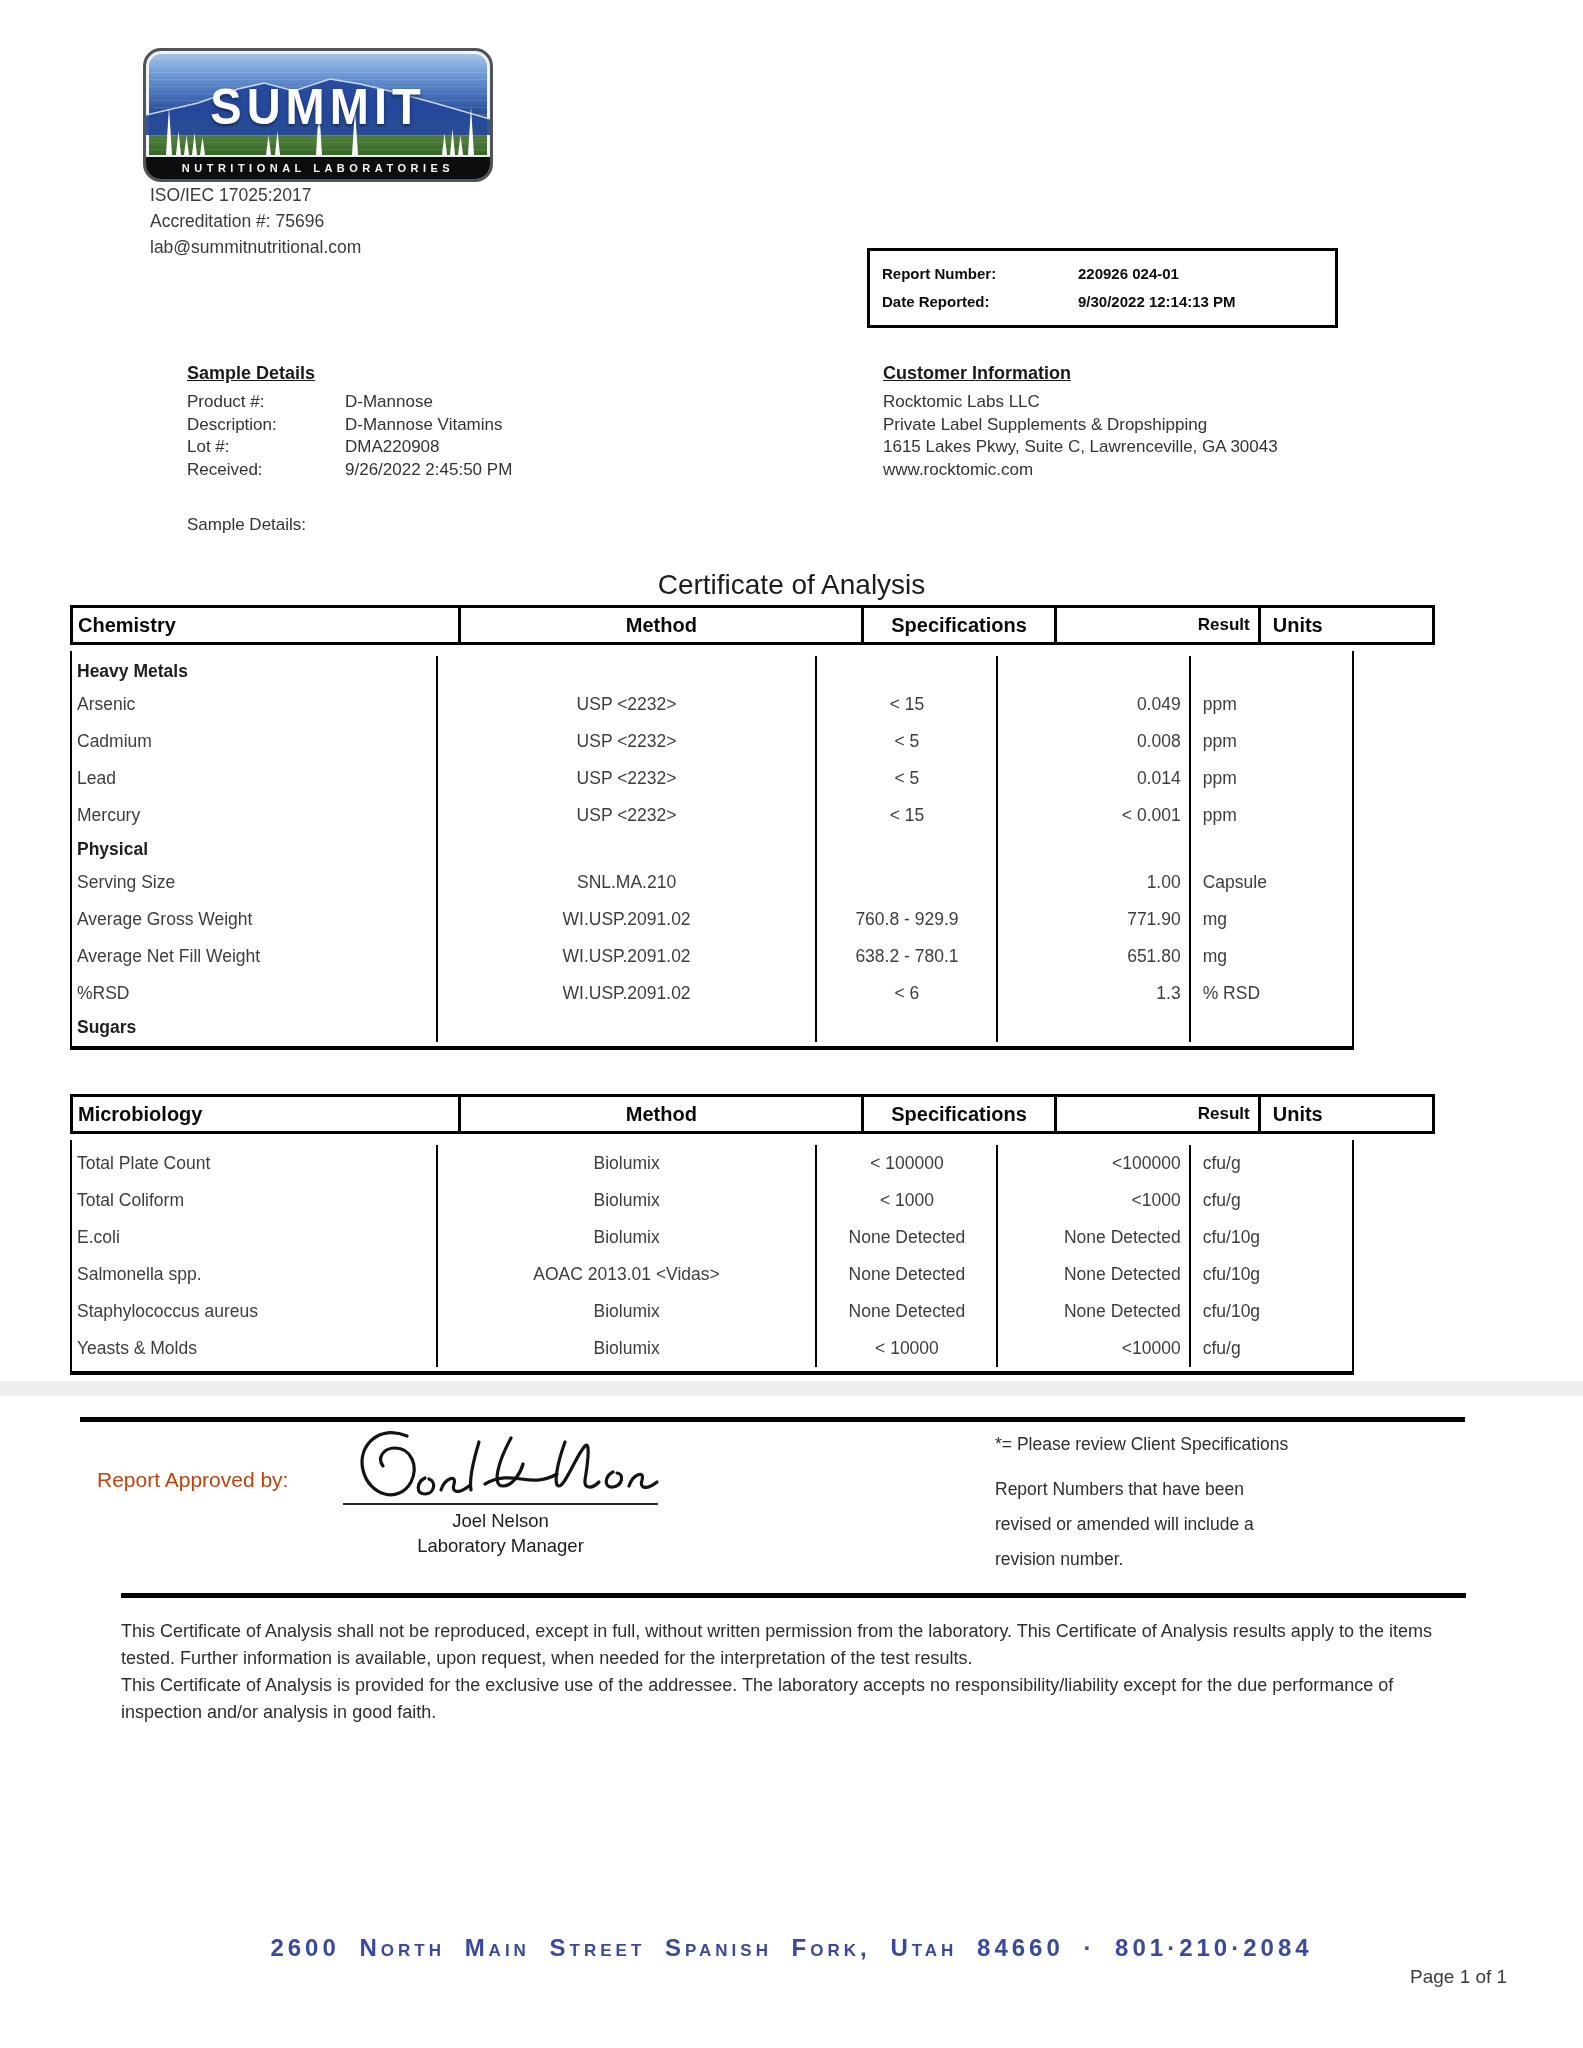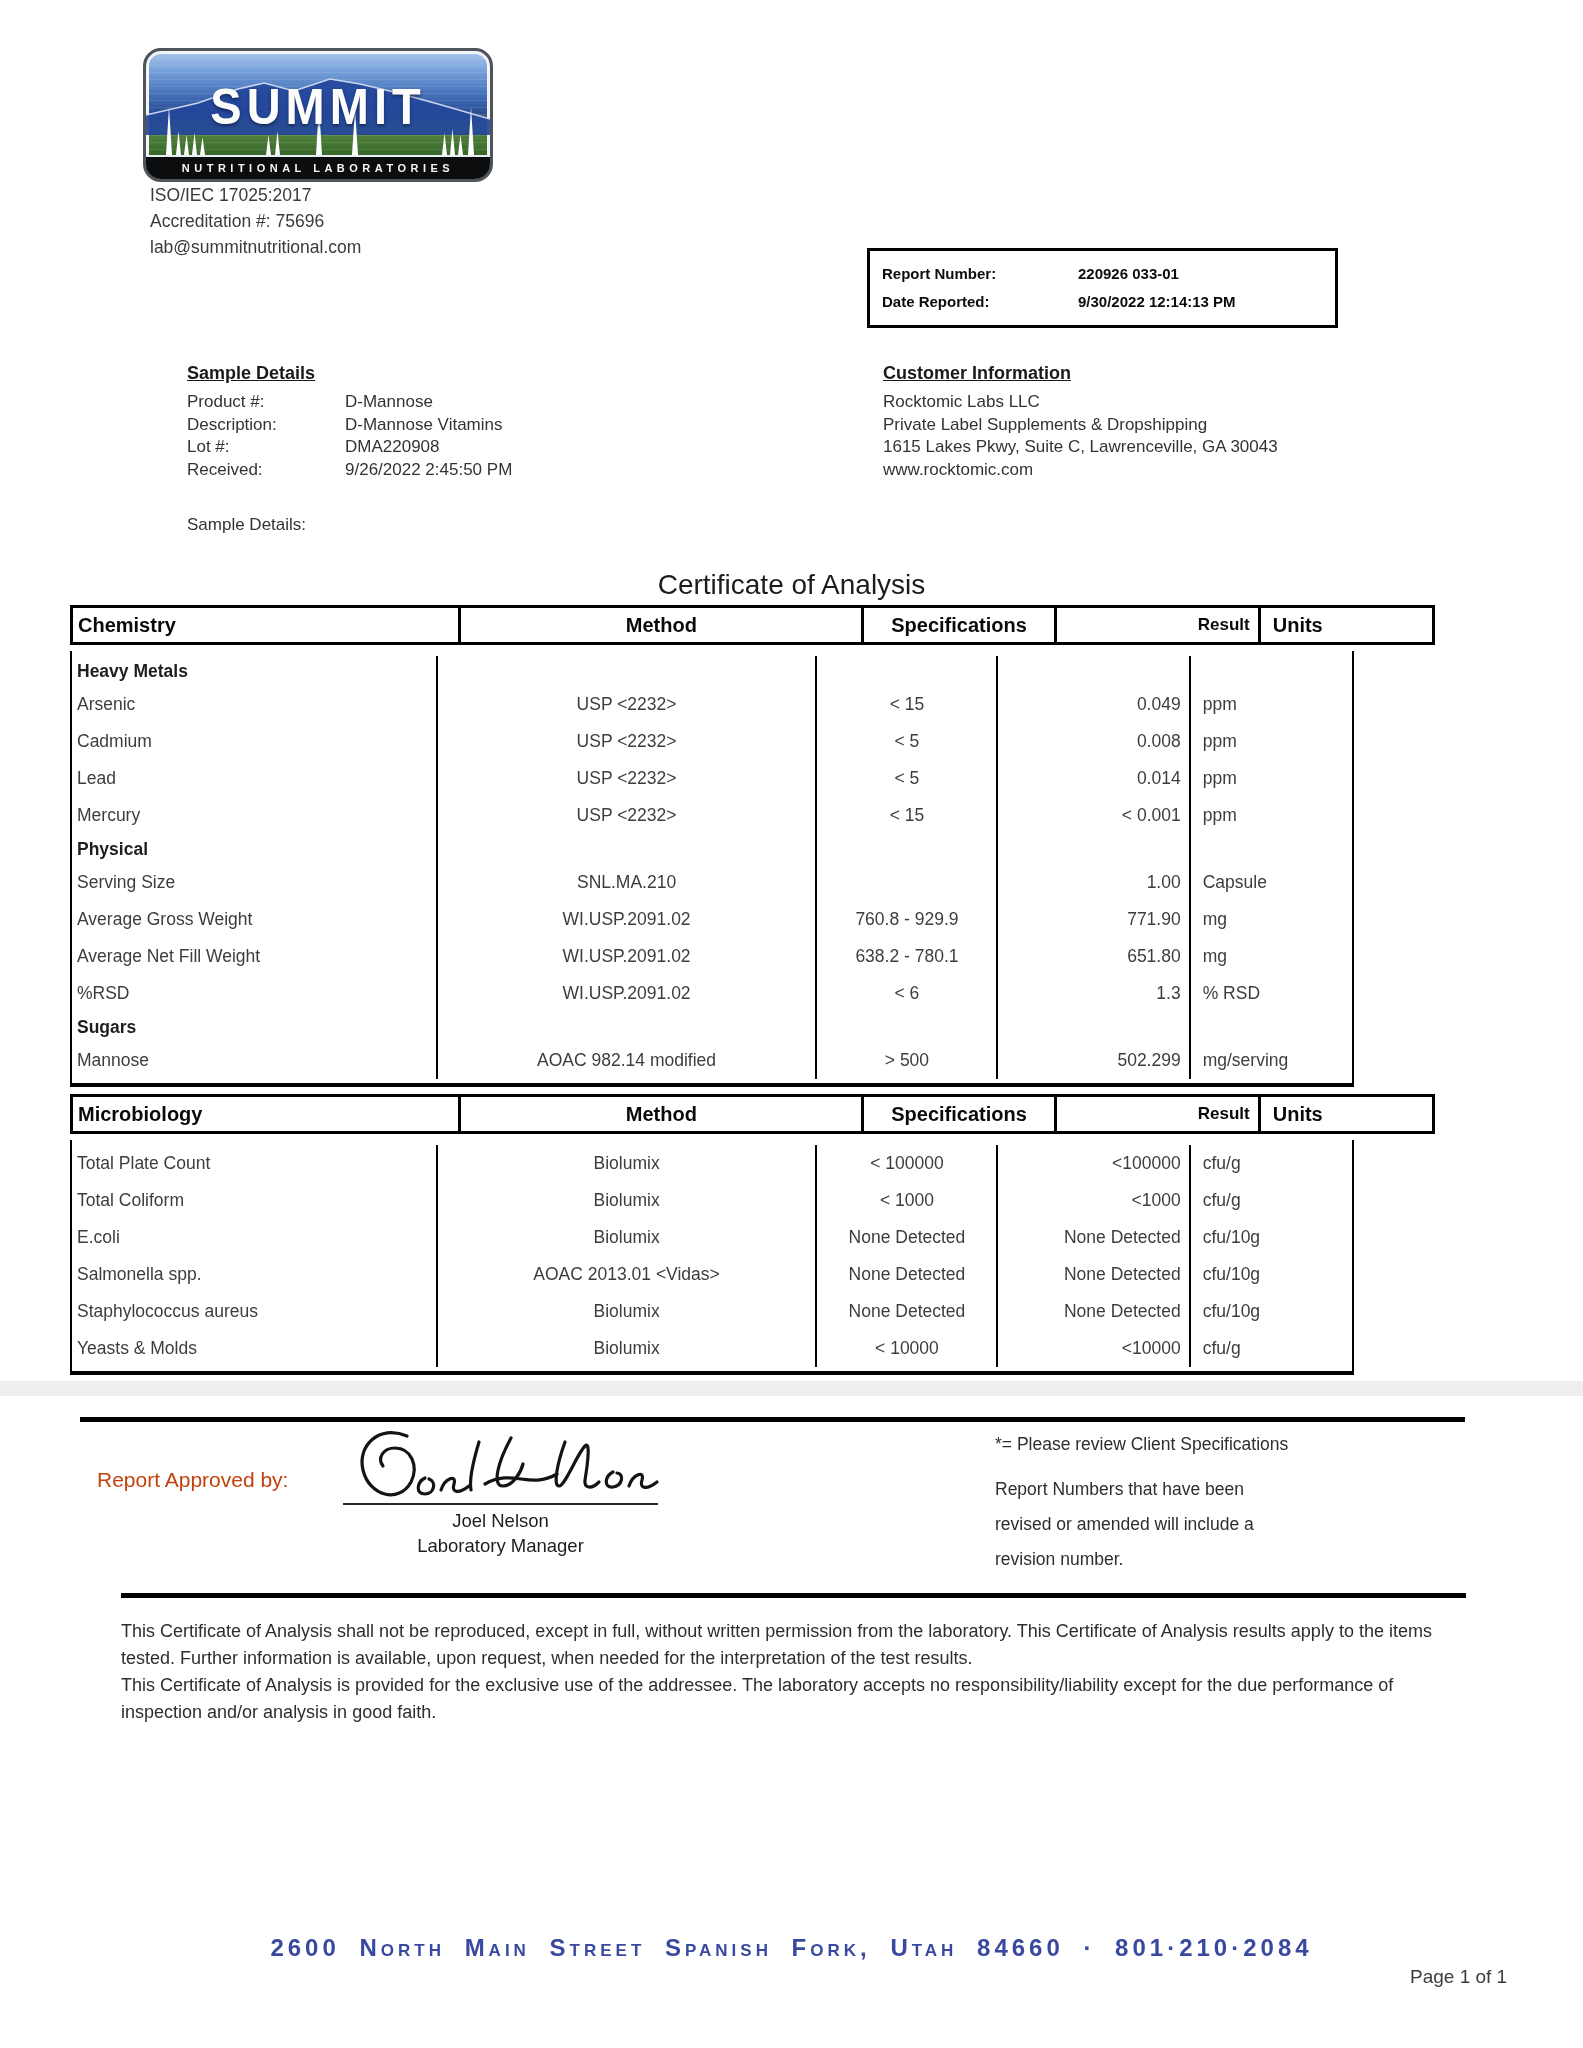--- a/index.html
+++ b/index.html
@@ -122,21 +122,21 @@
 
   <div class="iso-block">
     <div>ISO/IEC 17025:2017</div>
     <div>Accreditation #: 75696</div>
     <div>lab@summitnutritional.com</div>
   </div>
 
   <div class="report-box">
     <div class="rb-row">
       <span class="rb-label">Report Number:</span>
-      <span class="rb-value">220926 033-01</span>
+      <span class="rb-value">220926 024-01</span>
     </div>
     <div class="rb-row">
       <span class="rb-label">Date Reported:</span>
       <span class="rb-value">9/30/2022 12:14:13 PM</span>
     </div>
   </div>
 
   <div class="sample">
     <div class="sec-title">Sample Details</div>
     <div class="fields">
@@ -249,27 +249,20 @@
         <div class="tcell c3">&lt; 6</div>
         <div class="tcell c4">1.3</div>
         <div class="tcell c5">% RSD</div>
       </div>
       <div class="trow sec">
         <div class="tcell c1">Sugars</div>
         <div class="tcell c2"></div>
         <div class="tcell c3"></div>
         <div class="tcell c4"></div>
         <div class="tcell c5"></div>
-      </div>
-      <div class="trow">
-        <div class="tcell c1">Mannose</div>
-        <div class="tcell c2">AOAC 982.14 modified</div>
-        <div class="tcell c3">&gt; 500</div>
-        <div class="tcell c4">502.299</div>
-        <div class="tcell c5">mg/serving</div>
       </div>
     </div>
 
   <div class="tbl-head" style="top:1094px">
     <div class="th c1">Microbiology</div>
     <div class="th c2">Method</div>
     <div class="th c3">Specifications</div>
     <div class="th c4 small">Result</div>
     <div class="th c5">Units</div>
   </div>

